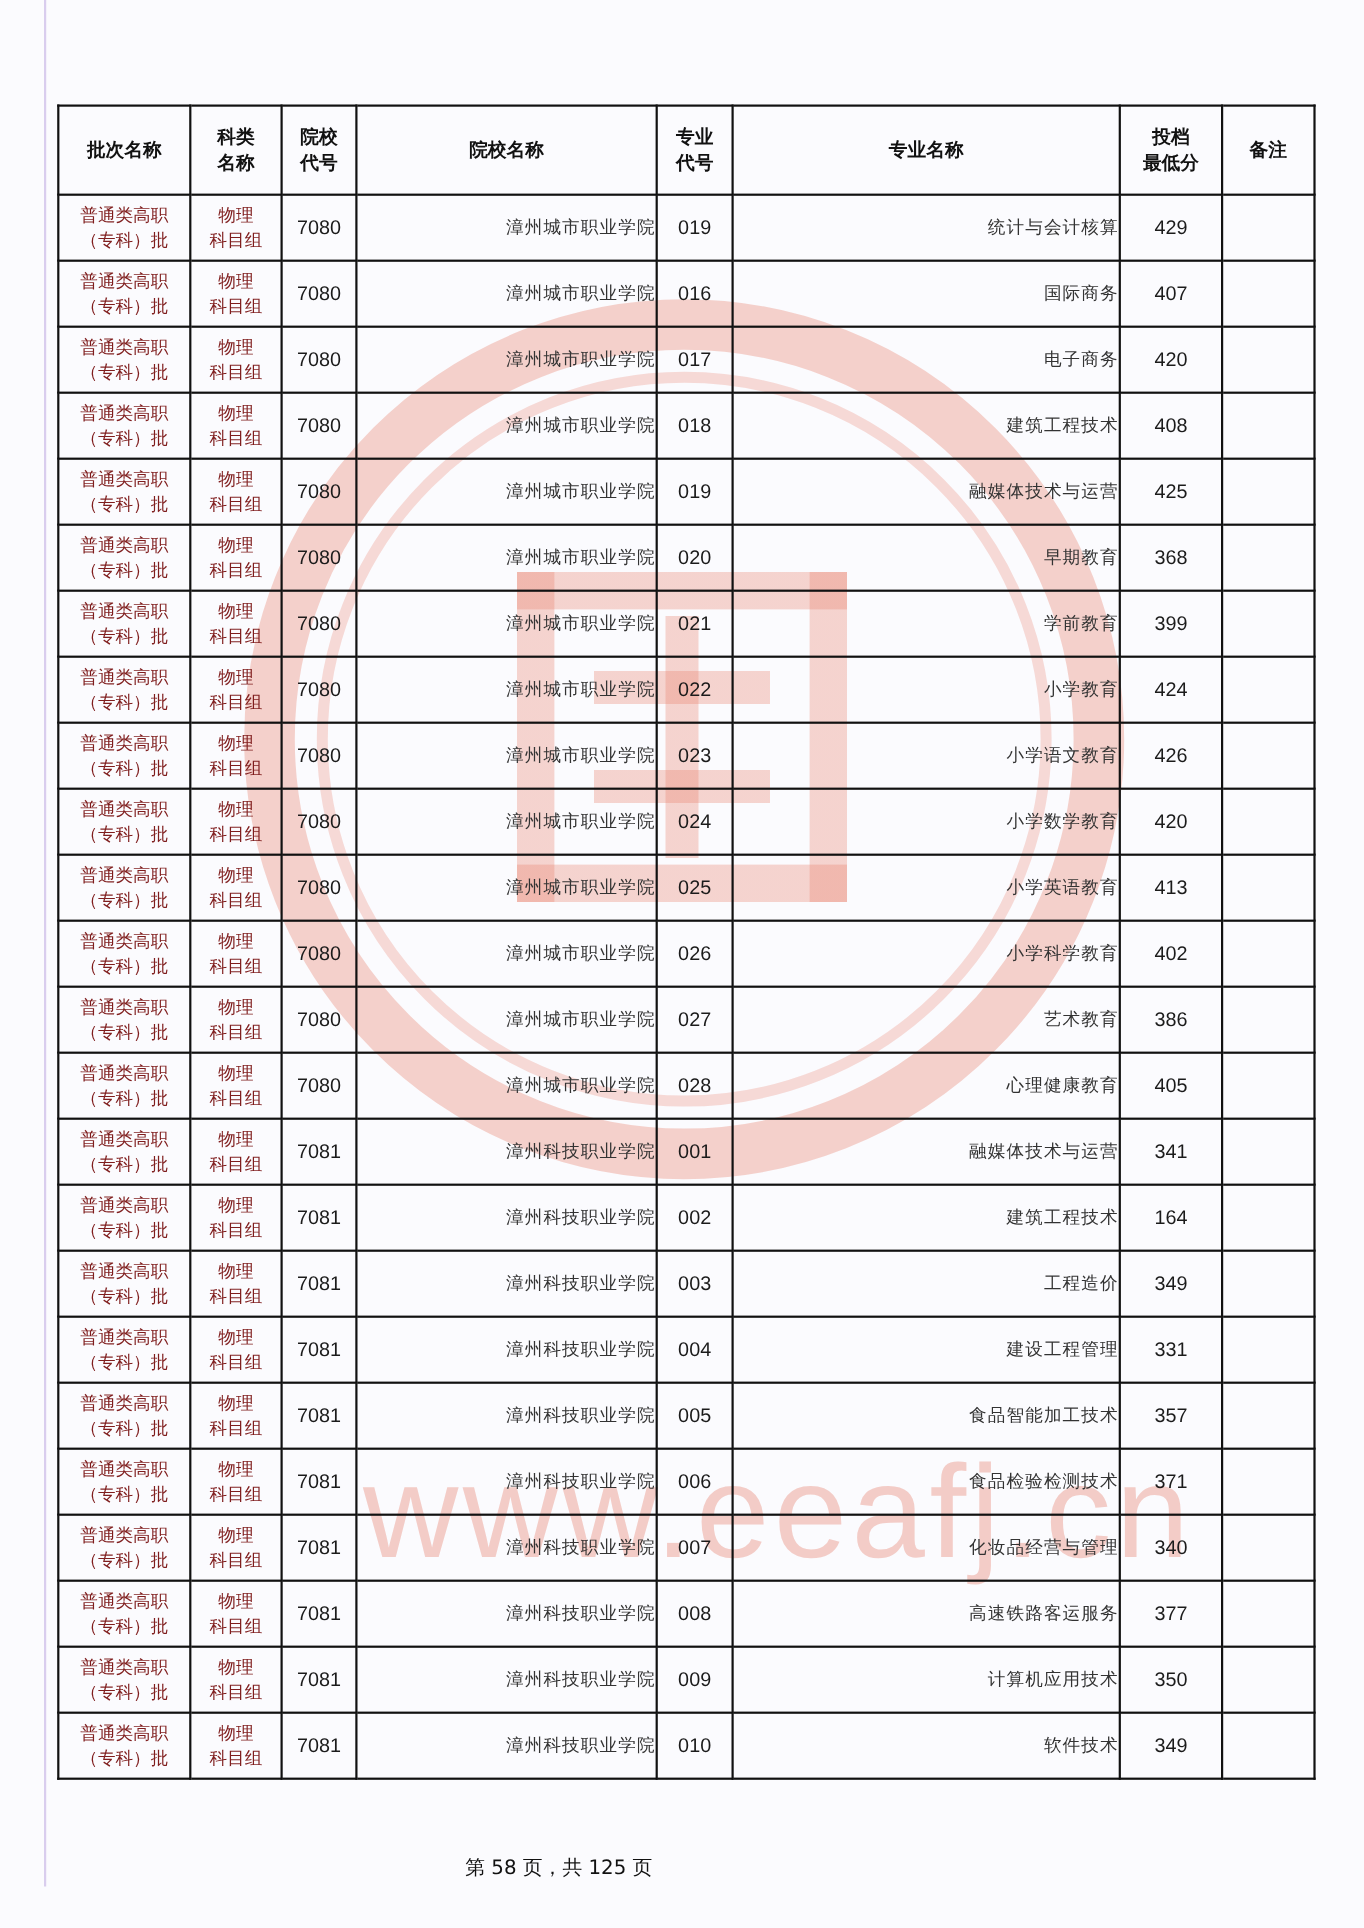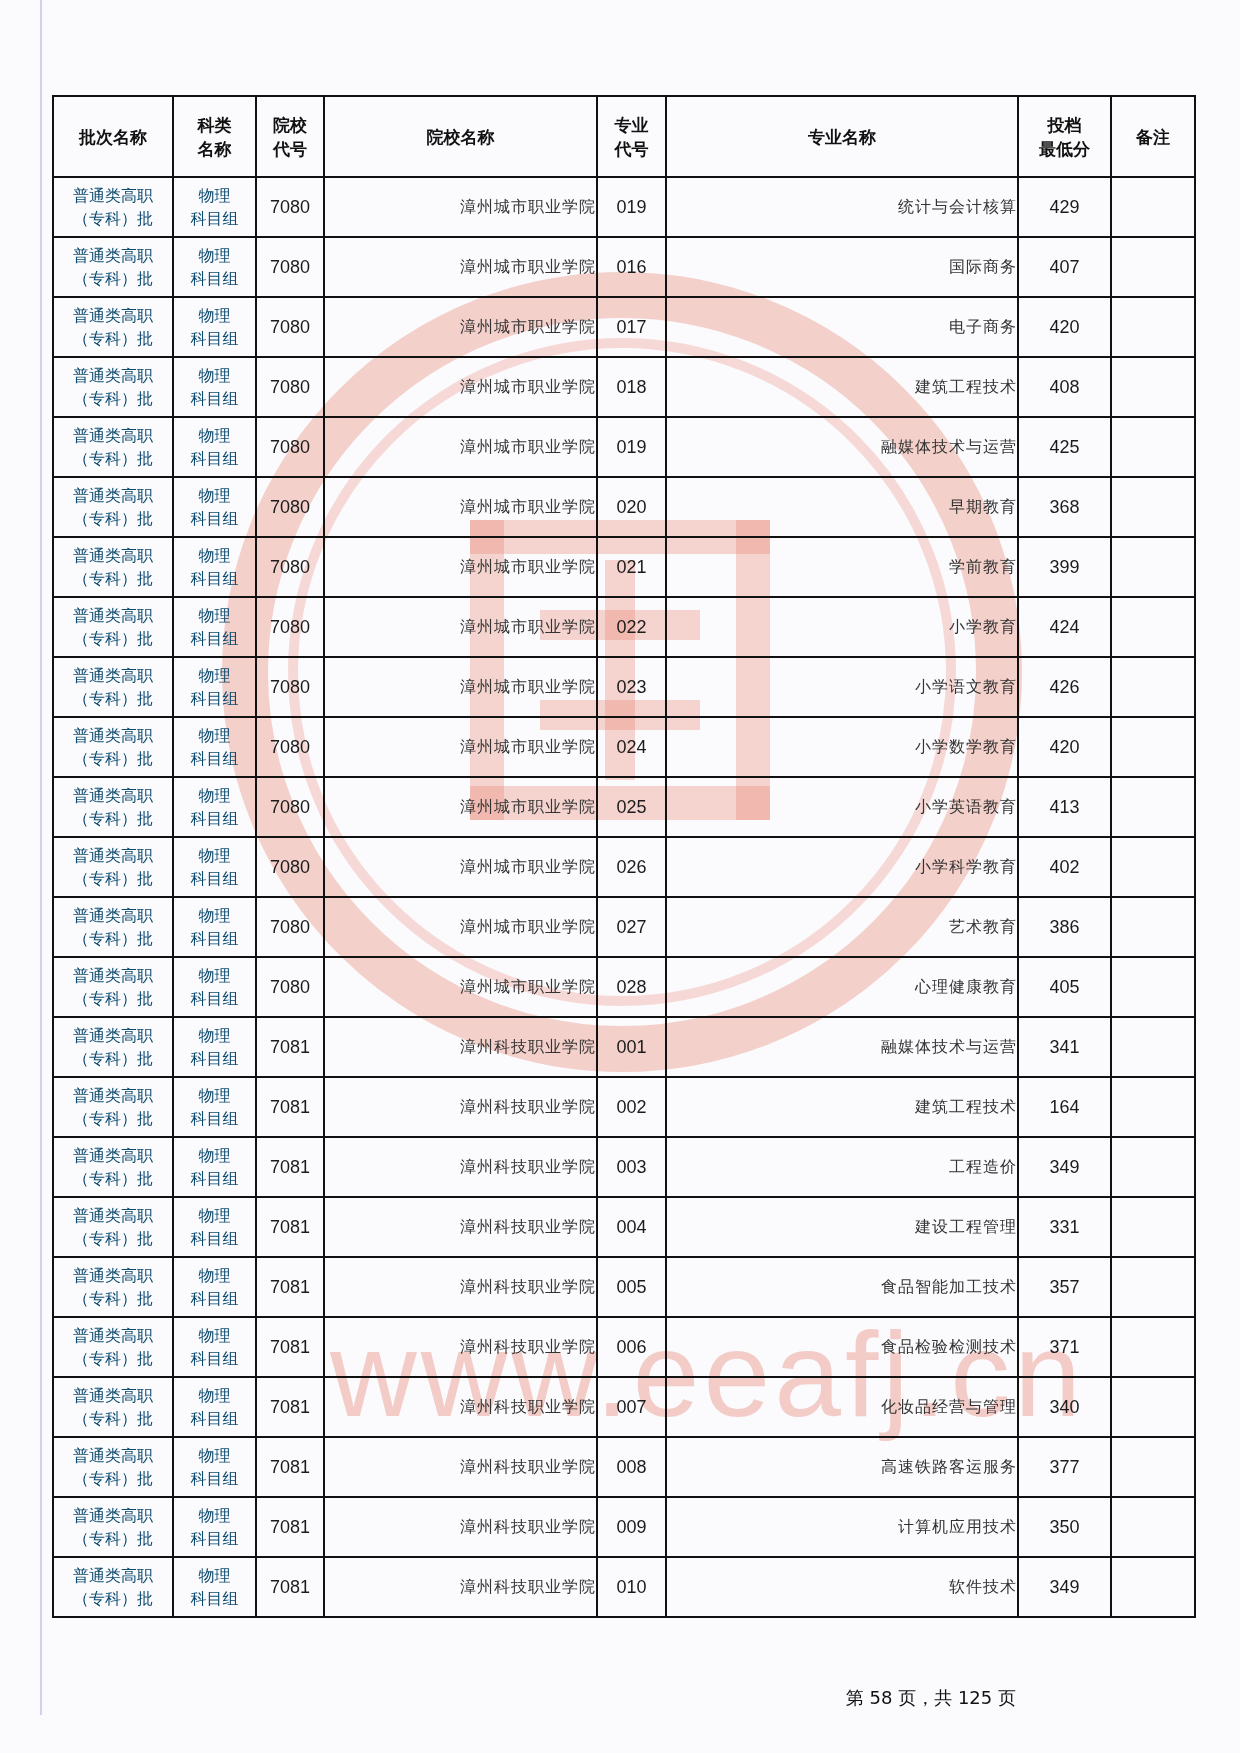--- a/index.html
+++ b/index.html
@@ -67,33 +67,33 @@
     font-size: 17px;
     line-height: 24px;
     color: #111;
   }
   .score-table td {
     height: 58px;
     font-size: 17px;
     color: #1b1b1b;
   }
   .score-table td.two-line {
-    font-size: 16px; line-height: 23px; color: #0c4a6e;
+    font-size: 16px; line-height: 23px; color: #7f1d1d;
   }
   .score-table td.num {
     font-family: "Liberation Sans", sans-serif;
     font-size: 18px;
   }
   .score-table td.left {
     text-align: right; padding-left: 4px;
     font-size: 16px; color: #333; letter-spacing: 1px;
   }
   .footer {
     position: absolute; left: 0; width: 1016px; top: 1686px;
-    text-align: right; font-size: 18px; color: #111; z-index: 2;
+    text-align: center; font-size: 18px; color: #111; z-index: 2;
   }
 </style>
 </head>
 <body>
 
 <div class="left-rule"></div>
 
 <div class="watermark wm-ring"></div>
 <div class="watermark wm-inner"></div>
 <div class="watermark wm-emblem"></div>

